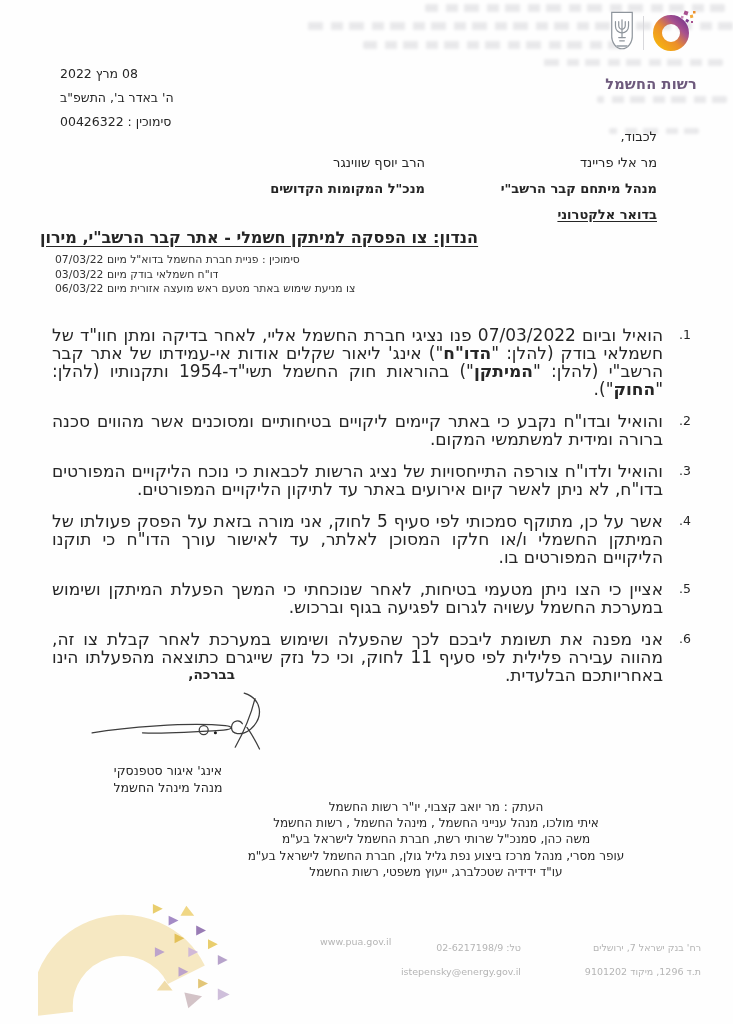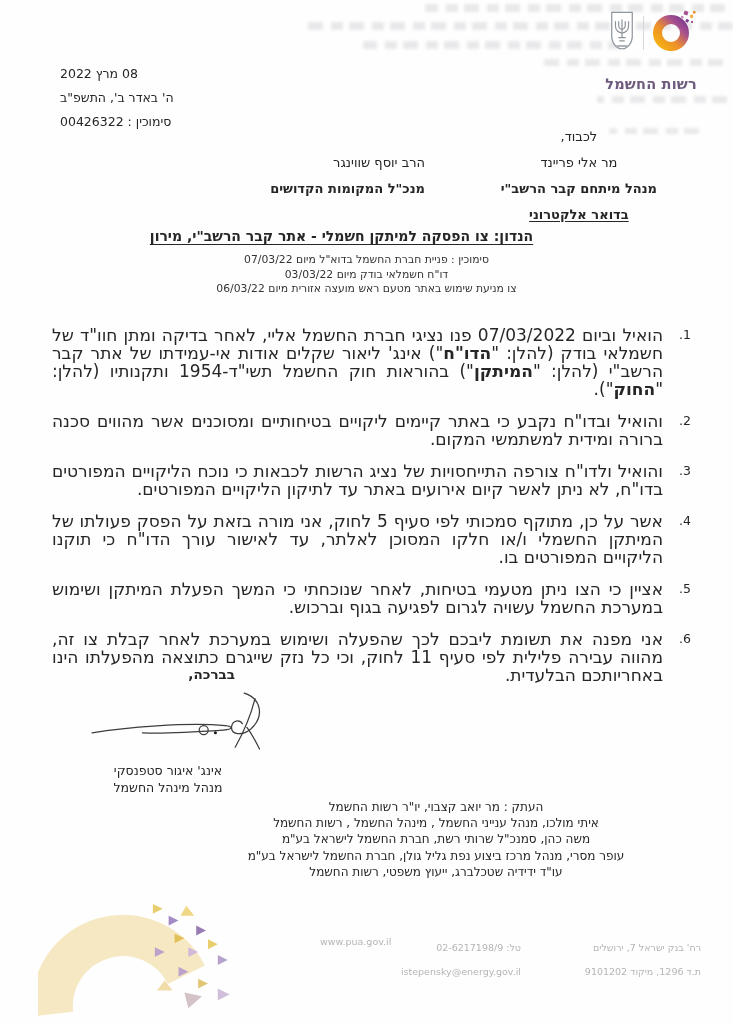--- a/index.html
+++ b/index.html
@@ -13,27 +13,27 @@
   .smudge{position:absolute;filter:blur(1.4px);opacity:.16;border-radius:2px;
     background:repeating-linear-gradient(to left,#7d7d8a 0 15px,transparent 15px 21px,#7d7d8a 21px 33px,transparent 33px 41px);}
   
   .logo-block{position:absolute;top:8px;right:36px;z-index:2;text-align:center;}
   .logo-row{display:flex;align-items:center;gap:7px;justify-content:flex-start;}
   .logo-divider{width:1px;height:34px;background:#d8d8dc;}
   .org-name{margin-top:18px;font-size:14.5px;font-weight:700;color:#6e5a7d;letter-spacing:.2px;}
   
   .date-block{position:absolute;top:62px;left:60px;text-align:left;font-size:12.5px;line-height:24px;}
   
-  .addr-right{position:absolute;top:124px;right:76px;text-align:center;font-size:13px;line-height:26px;}
+  .addr-right{position:absolute;top:124px;right:76px;text-align:right;font-size:13px;line-height:26px;}
   .addr-mid{position:absolute;top:150px;right:308px;text-align:right;font-size:13px;line-height:26px;}
   .underlined{text-decoration:underline;text-underline-offset:2px;}
   
-  .subject{position:absolute;top:228px;left:40px;right:90px;text-align:center;font-size:14px;font-weight:700;}
+  .subject{position:absolute;top:228px;left:40px;right:90px;text-align:left;font-size:16px;font-weight:700;}
   .subject span{text-decoration:underline;text-underline-offset:3px;}
-  .refs{position:absolute;top:253px;left:55px;right:55px;text-align:center;font-size:10.8px;line-height:14.5px;color:#333;}
+  .refs{position:absolute;top:253px;left:55px;right:55px;text-align:left;font-size:10.8px;line-height:14.5px;color:#333;}
   
   .body-block{position:absolute;top:326px;right:42px;left:52px;}
   .para{display:flex;gap:8px;margin-bottom:14px;}
   .para-num{flex:none;width:20px;text-align:right;font-size:12.5px;line-height:18px;}
   .para-text{flex:1;font-size:17px;line-height:18px;text-align:justify;text-align-last:right;}
   
   .closing-sal{position:absolute;top:666px;right:498px;font-size:13.5px;font-weight:700;}
   .signature{position:absolute;top:686px;left:78px;width:210px;height:72px;}
   .signer{position:absolute;top:754px;left:63px;width:210px;text-align:center;font-size:12.5px;line-height:17px;margin-top:8px;}
   

